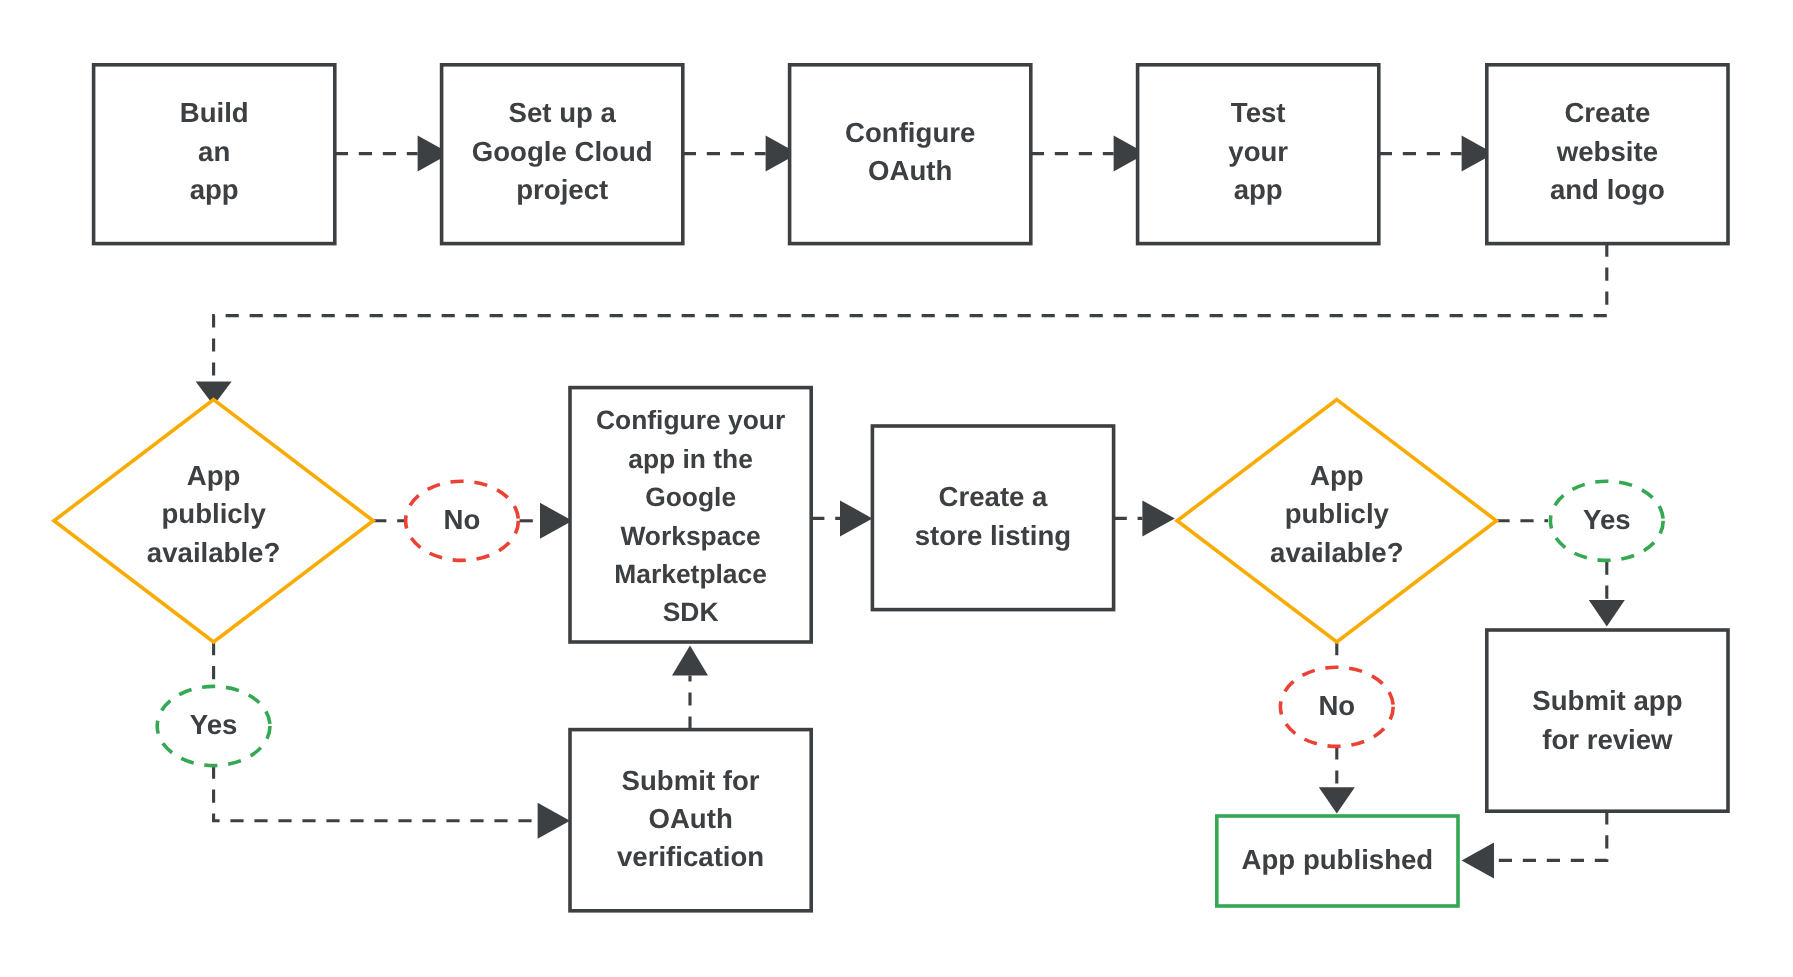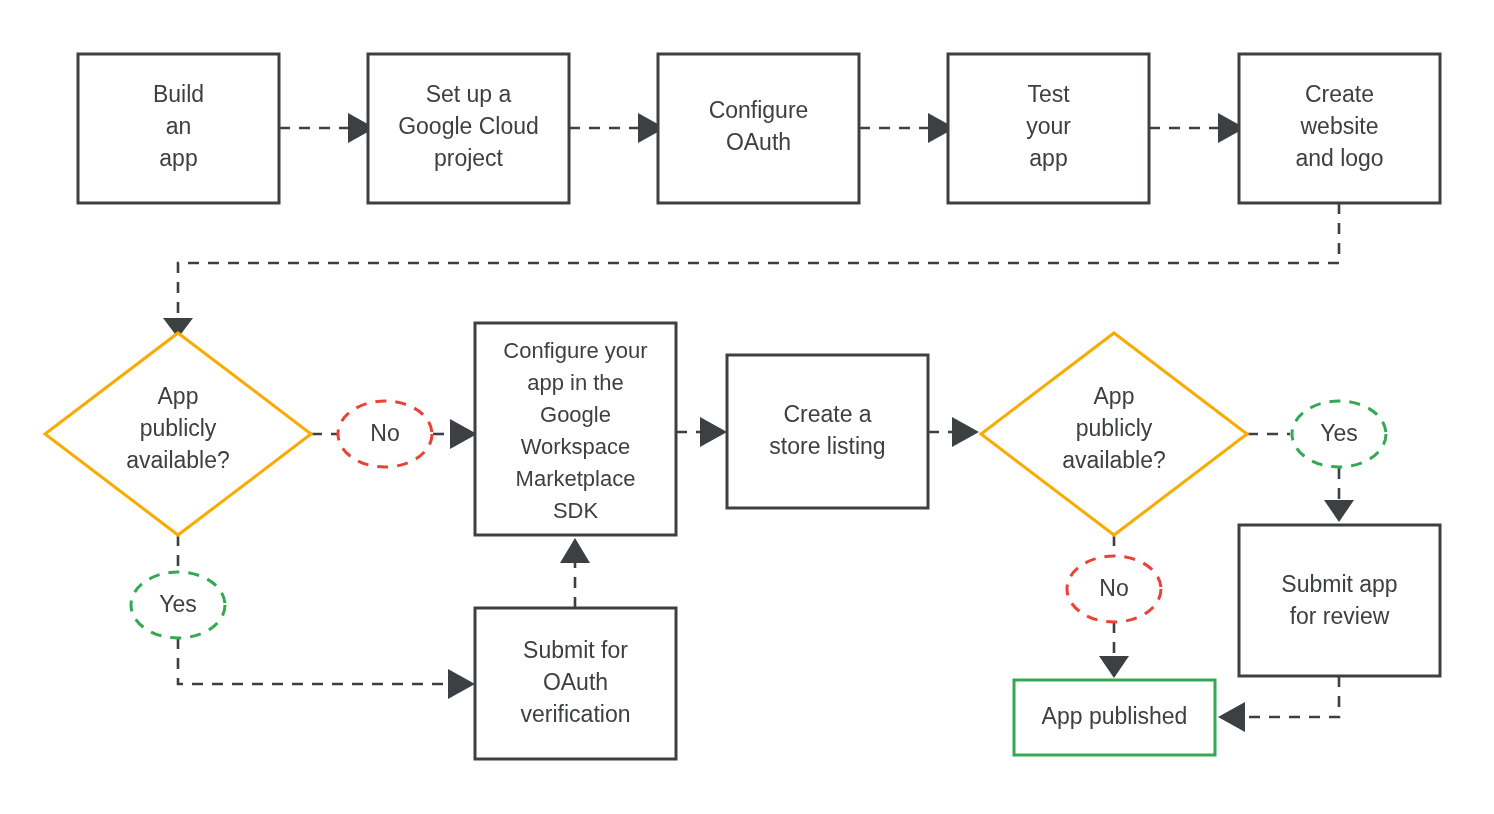--- a/index.html
+++ b/index.html
@@ -12,20 +12,21 @@
     width: 1494px;
     height: 814px;
     font-family: "Liberation Sans", sans-serif;
     overflow: hidden;
   }
   #diagram-root {
     position: relative;
     width: 1494px;
     height: 814px;
     background: #ffffff;
+    font-weight: bold;
   }
   svg#flow {
     display: block;
     width: 1494px;
     height: 814px;
   }
   .node-shape {
     fill: #ffffff;
     stroke-width: 3;
   }

